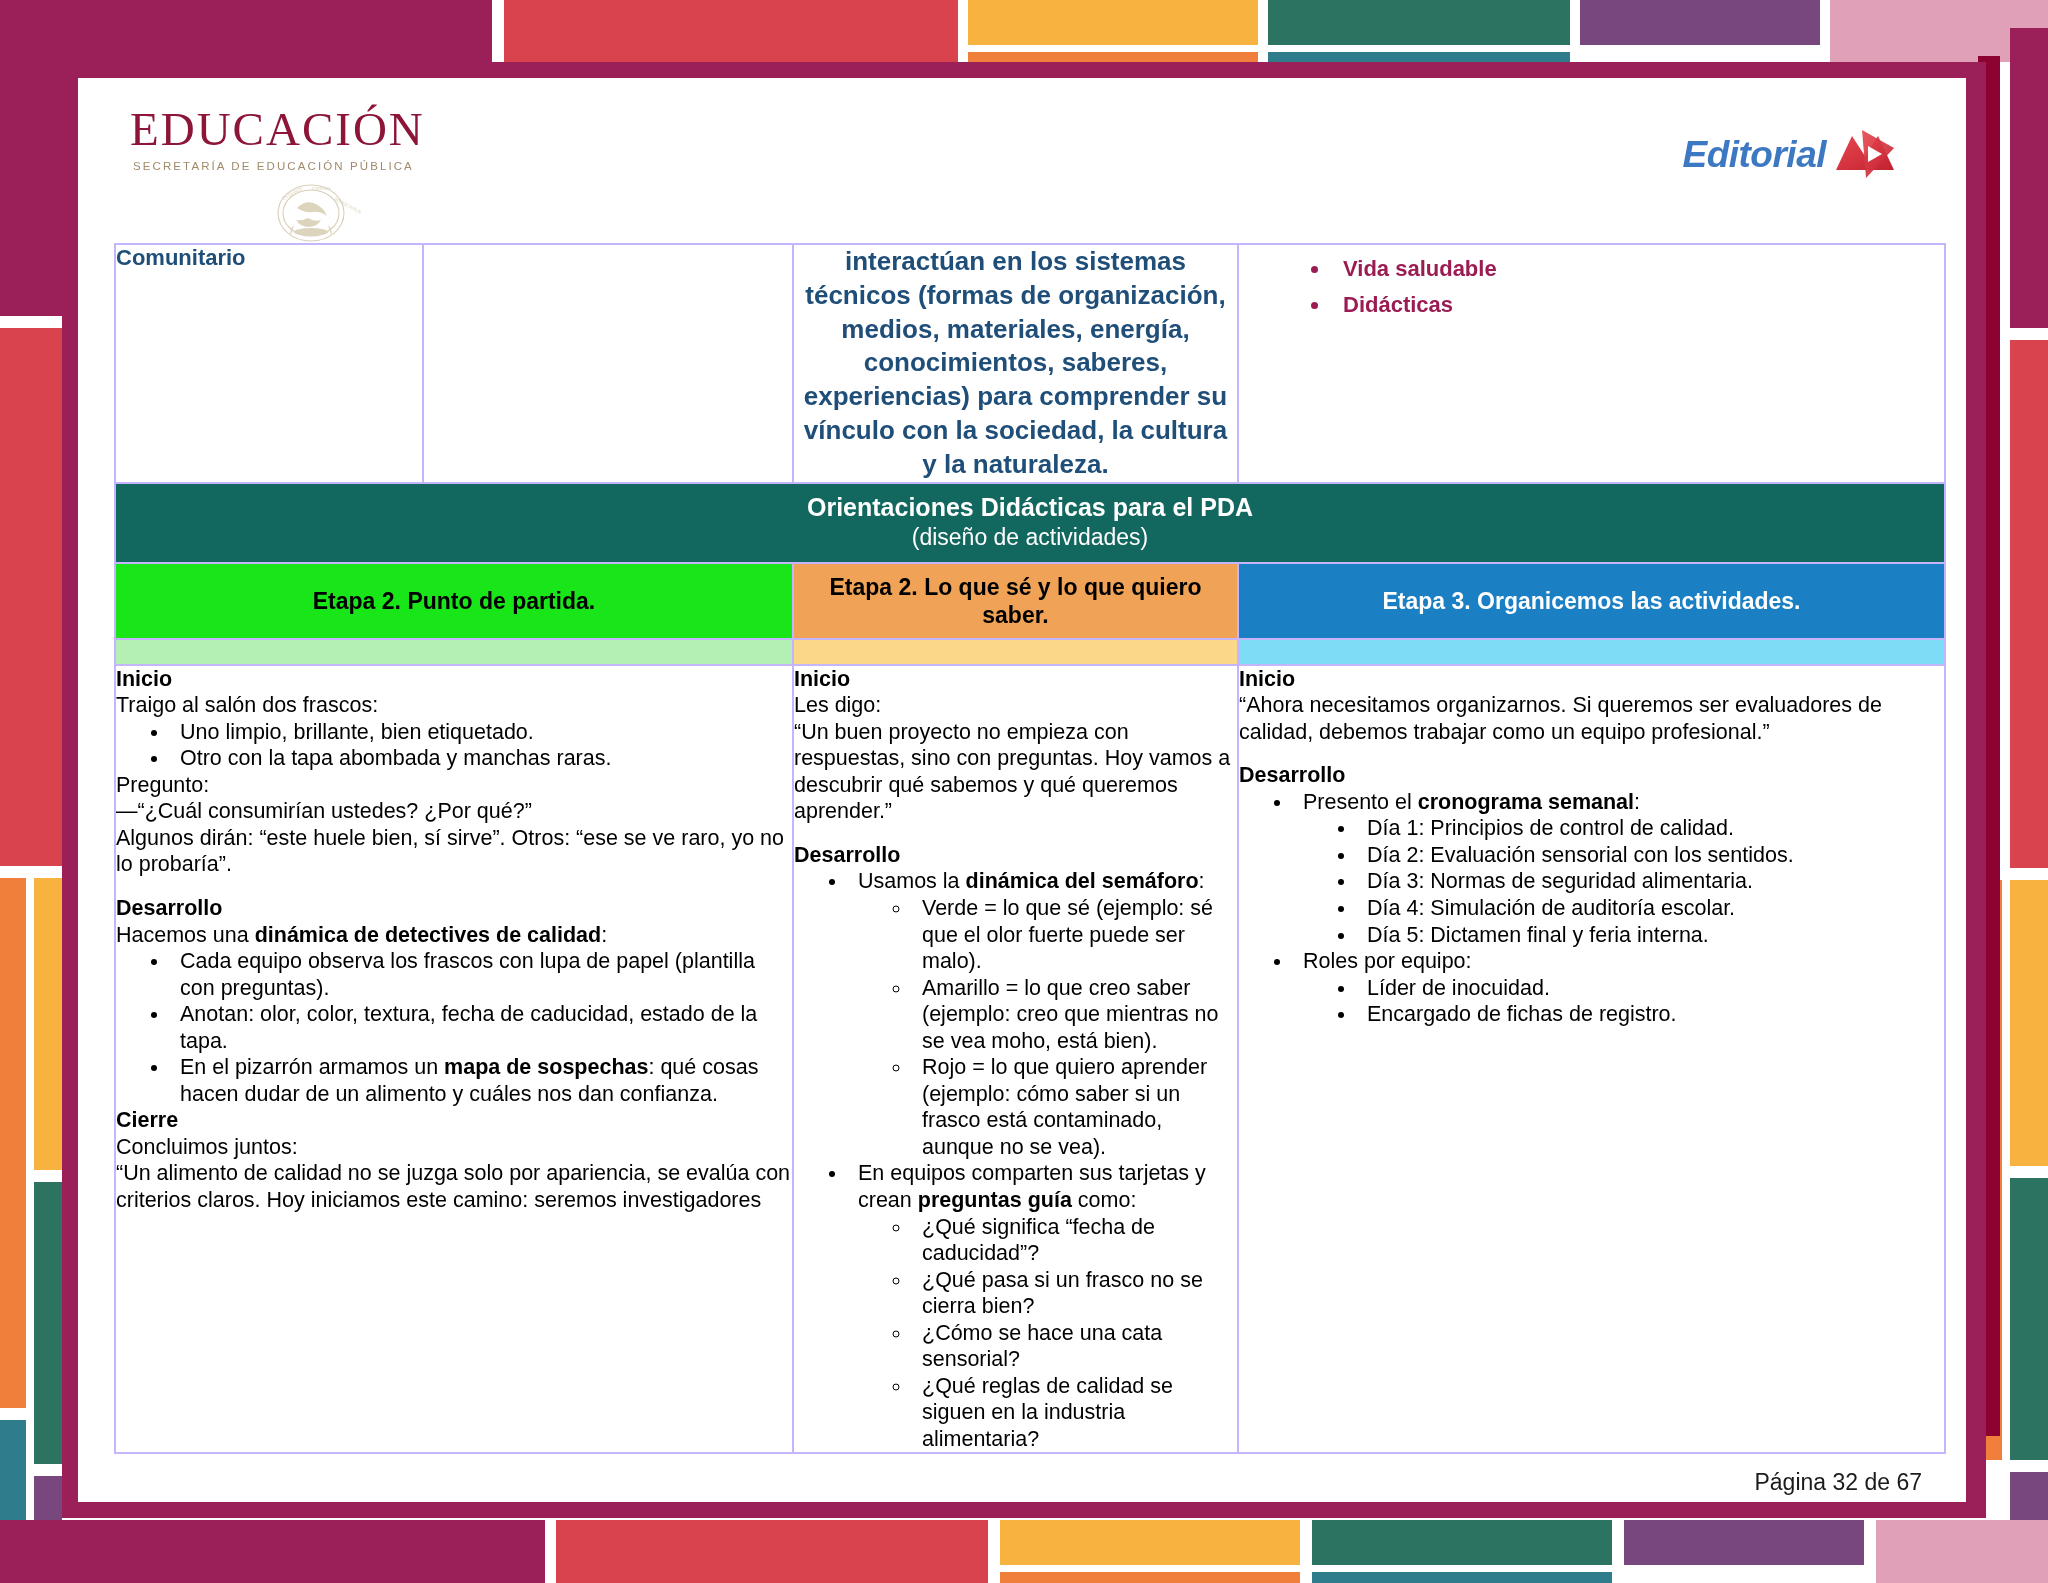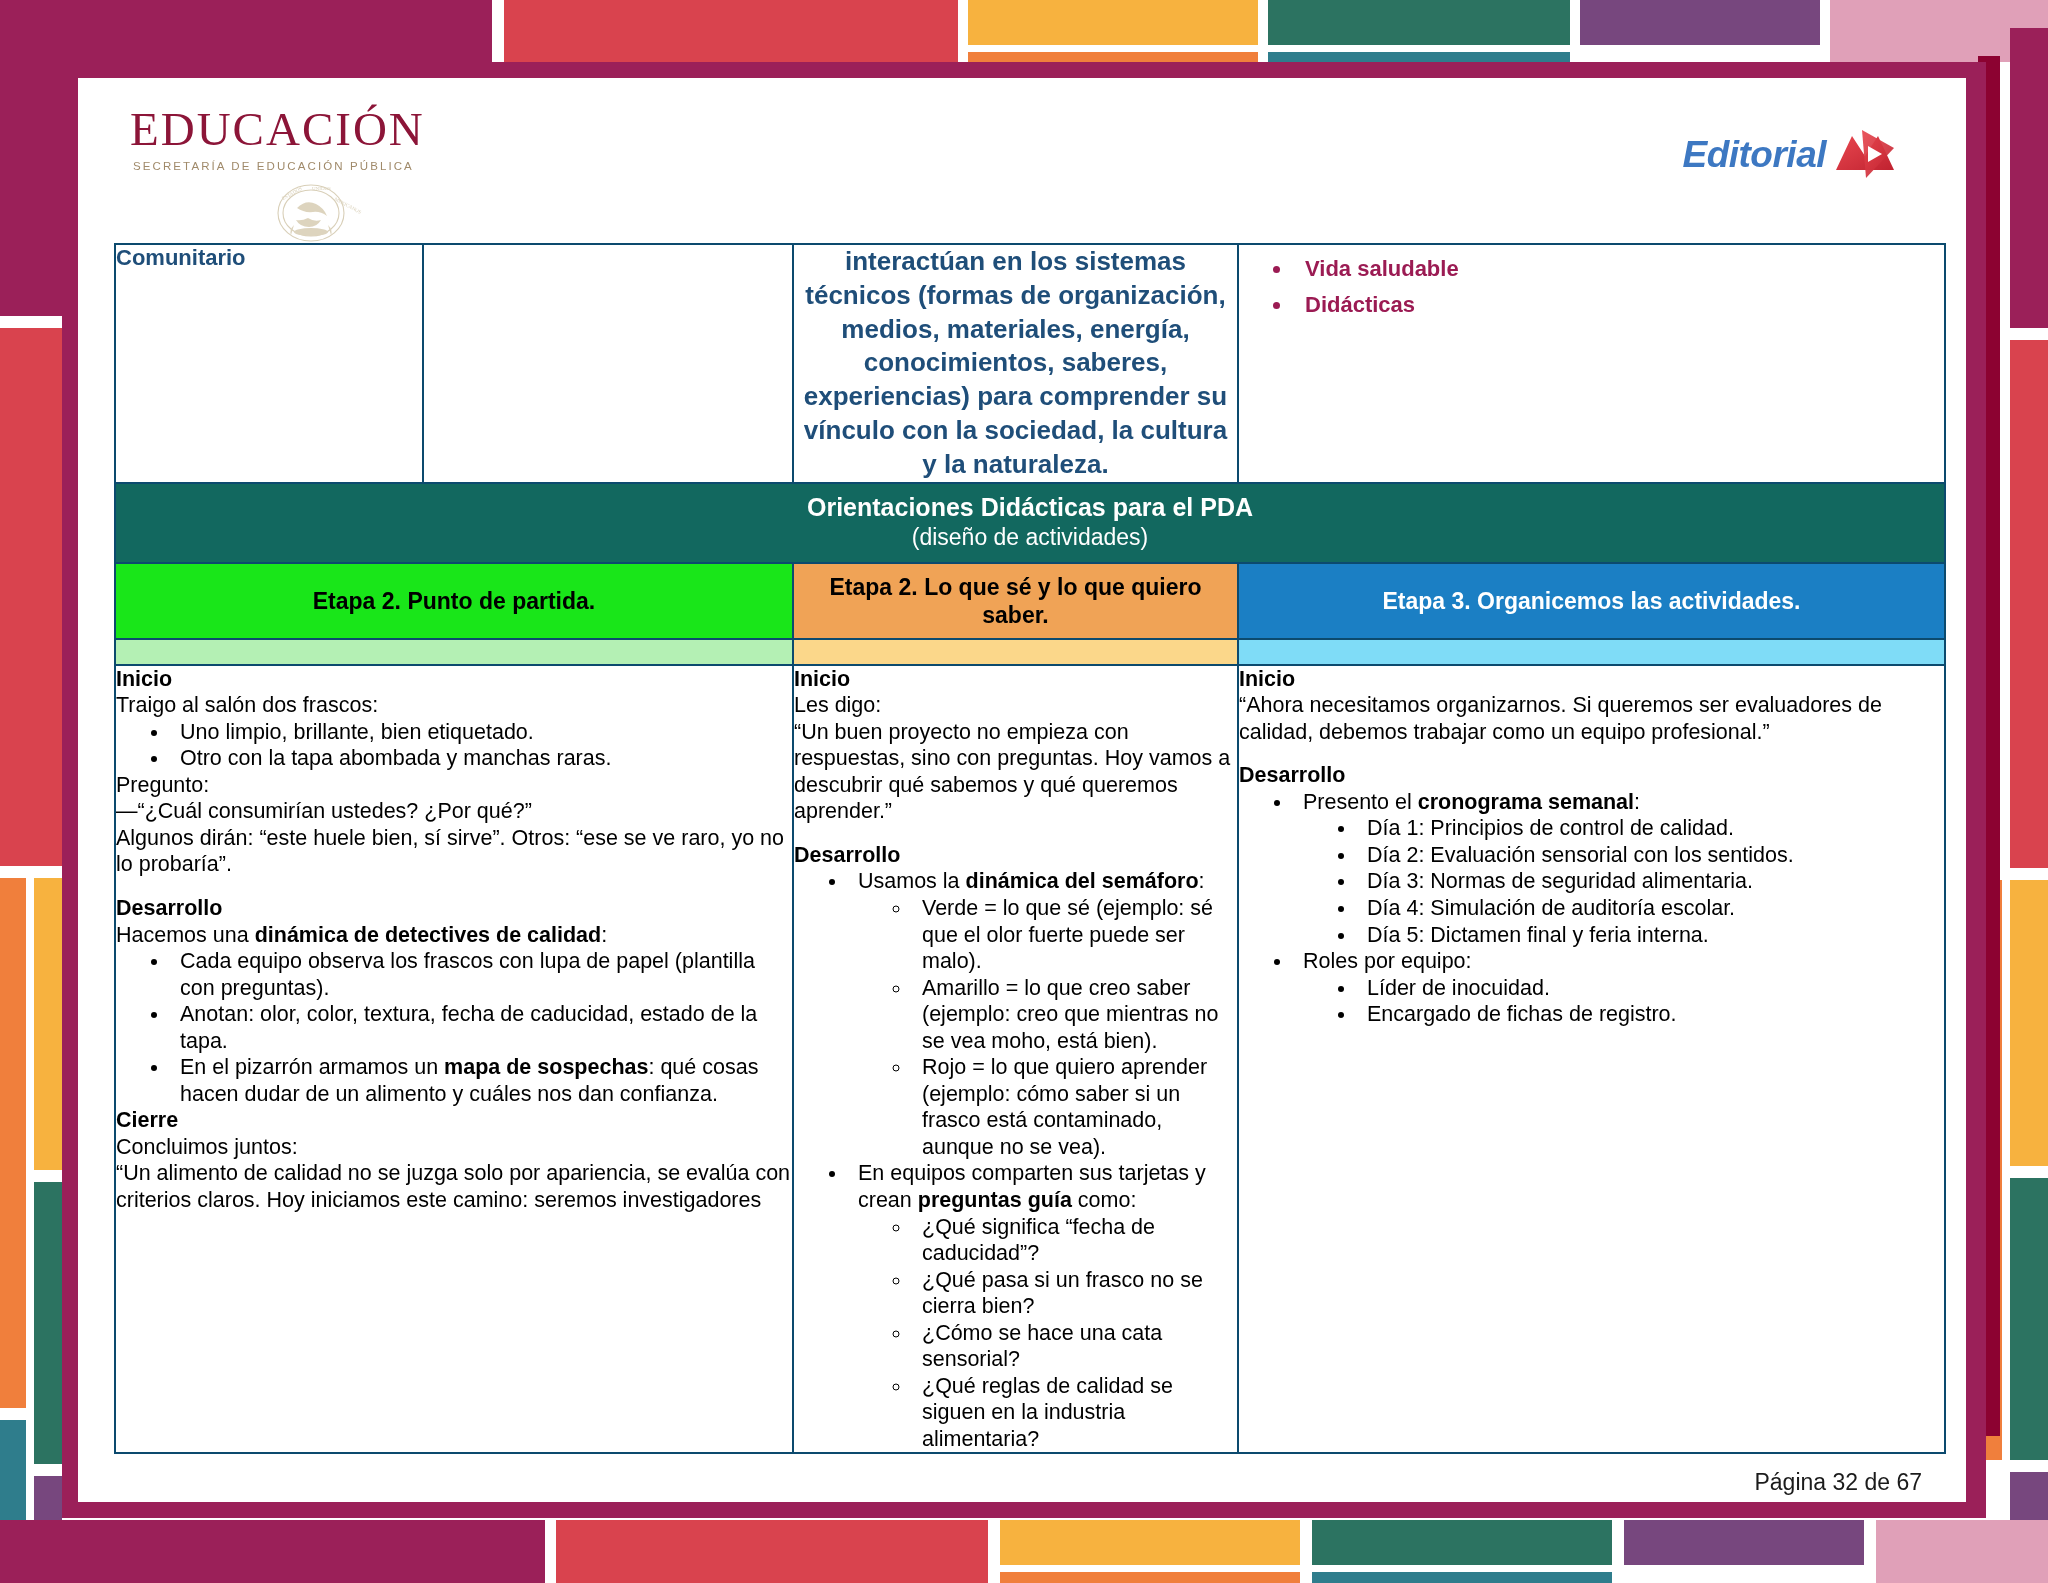--- a/index.html
+++ b/index.html
@@ -76,38 +76,38 @@
   #md-mark { width: 66px; height: 58px; }
 
   
   #pda-table {
     position: absolute;
     left: 36px; top: 165px;
     width: 1830px;
     border-collapse: collapse;
     table-layout: fixed;
   }
-  #pda-table td { border: 2px solid #0c4a6e; vertical-align: top; padding: 0; }
+  #pda-table td { border: 2px solid #c4b5fd; vertical-align: top; padding: 0; }
 
   .campo-cell {
     padding: 9px 10px 0 22px;
     color: #1f4e79;
     font-size: 22px;
     font-weight: 700;
     height: 215px;
   }
   .eje-cell {
     padding: 8px 14px 0 14px;
     color: #1f4e79;
     font-size: 26px;
     font-weight: 700;
     text-align: center;
     line-height: 1.30;
   }
-  .ejes-list { padding: 10px 10px 0 28px; }
+  .ejes-list { padding: 10px 10px 0 28px; margin-left: 38px; }
   .ejes-list li {
     color: #9b1b53;
     font-size: 22px;
     font-weight: 700;
     line-height: 1.26;
     margin-bottom: 8px;
     list-style: disc;
     margin-left: 26px;
     padding-left: 12px;
   }

